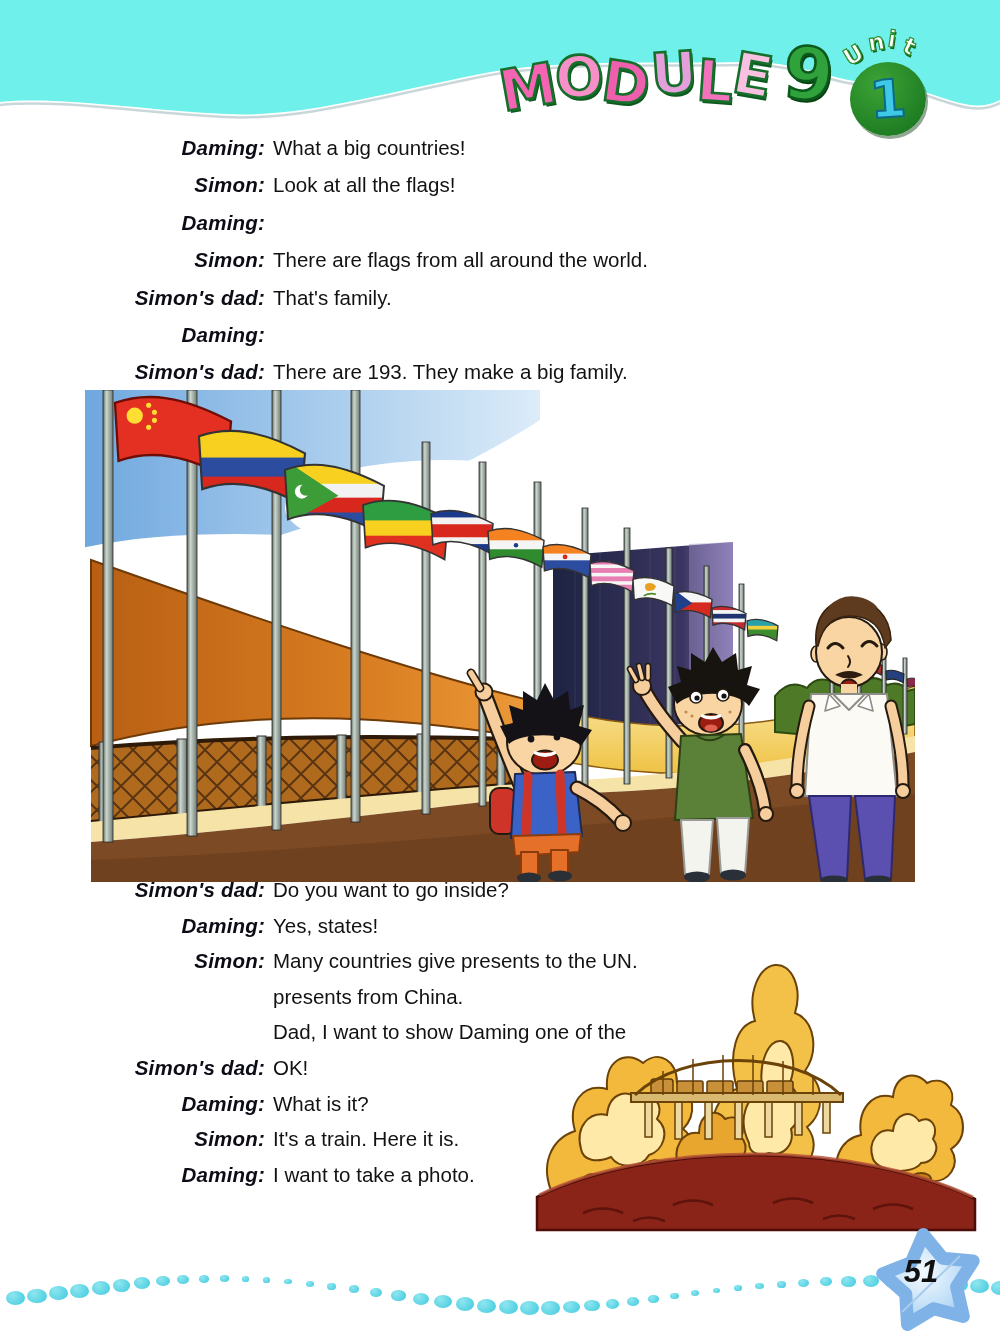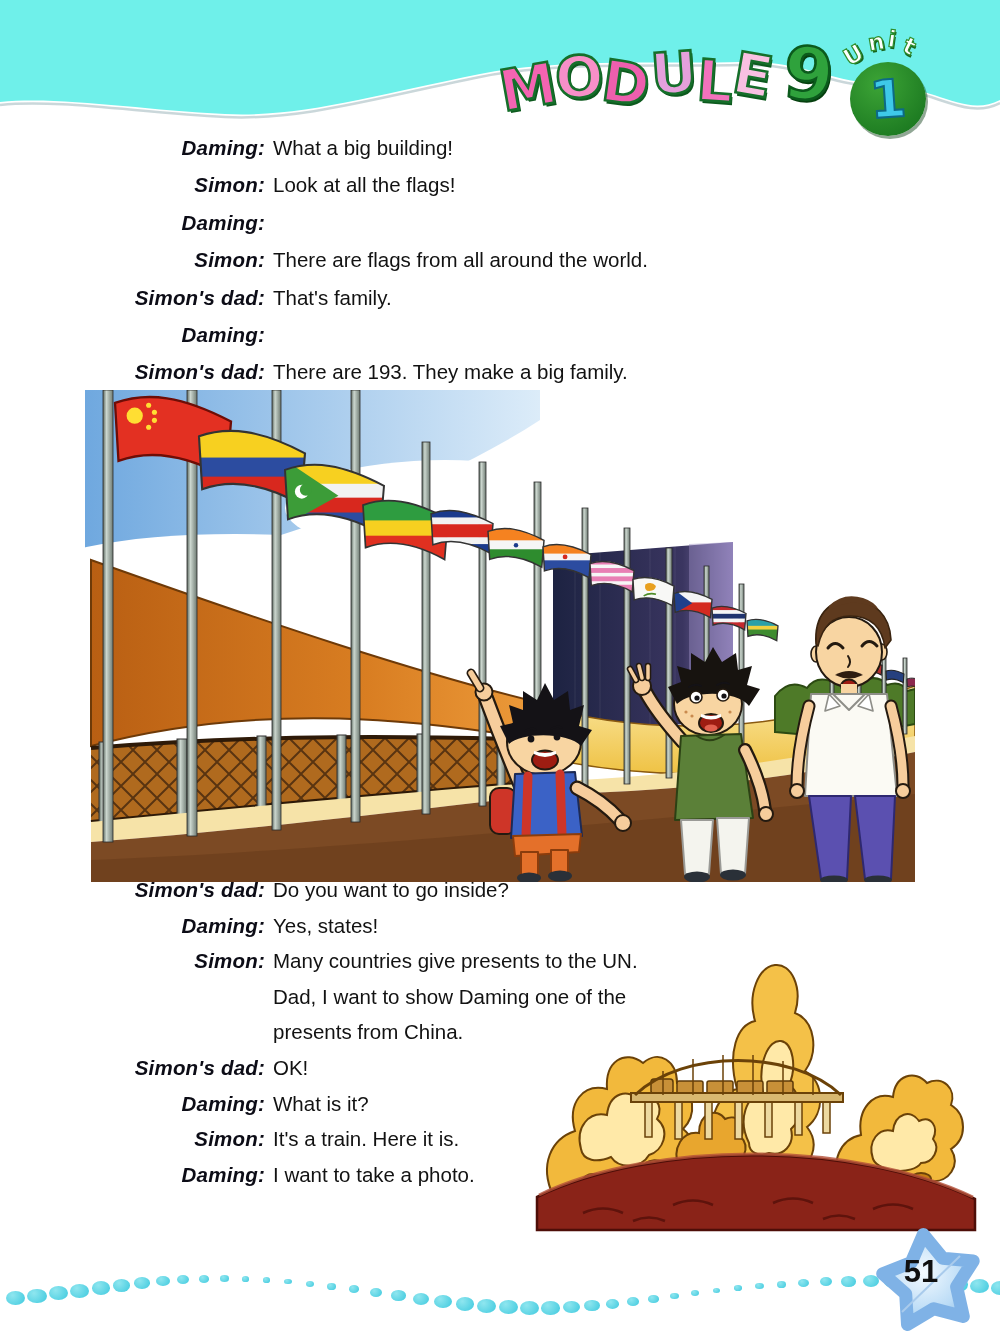--- a/index.html
+++ b/index.html
@@ -36,21 +36,21 @@
   
   figure{margin:0;padding:0;position:absolute;}
   .pic1{left:85px;top:390px;}
   .pic2{left:523px;top:943px;}
 
   
   .dots{position:absolute;left:0;top:1248px;width:1000px;height:80px;z-index:1;}
   .dot{position:absolute;border-radius:50%;}
   .page-star{position:absolute;left:866px;top:1224px;width:128px;height:114px;z-index:2;}
   .page-star .num{position:absolute;left:0;top:30px;width:110px;text-align:center;
-        font-size:31px;font-weight:bold;color:#101010;font-family:"Liberation Sans",sans-serif;}
+        font-size:31px;font-weight:bold;color:#101010;font-family:"Liberation Sans",sans-serif;font-style:italic;}
 </style>
 </head>
 <body>
 
 <div class="page">
 
   <div class="hdr">
     <svg width="1000" height="160" viewBox="0 0 1000 160">
       <path d="M0,0 H1000 V100 C965,118 935,86 880,84 C830,82 800,60 740,62 C660,64 560,58 480,74 C380,94 300,118 225,114 C140,110 60,96 0,102 Z" fill="#6ff0ea"></path>
       <path d="M0,105 C60,99 140,113 225,117 C300,121 380,97 480,77 C560,61 660,67 740,65 C800,63 830,85 880,87 C935,89 965,121 1000,103" fill="none" stroke="#9fb6bc" stroke-width="2.5" opacity="0.55"></path>
@@ -68,21 +68,21 @@
         </div>
       <div class="unit-circle">
         <span class="unit-one">1</span>
       </div>
     </div>
   </div>
 
   <section class="dialogue d1" id="d1">
       <div class="d-row">
         <span class="spk">Daming:</span>
-        <span class="txt">What a big building!</span>
+        <span class="txt">What a big countries!</span>
       </div>
       <div class="d-row">
         <span class="spk">Simon:</span>
         <span class="txt">Look at all the flags!</span>
       </div>
       <div class="d-row">
         <span class="spk">Daming:</span>
       </div>
       <div class="d-row">
         <span class="spk">Simon:</span>
@@ -403,25 +403,25 @@
       <div class="d-row">
         <span class="spk">Daming:</span>
         <span class="txt">Yes, states!</span>
       </div>
       <div class="d-row">
         <span class="spk">Simon:</span>
         <span class="txt">Many countries give presents to the UN.</span>
       </div>
       <div class="d-row">
         <span class="spk"></span>
+        <span class="txt">presents from China.</span>
+      </div>
+      <div class="d-row">
+        <span class="spk"></span>
         <span class="txt">Dad, I want to show Daming one of the</span>
-      </div>
-      <div class="d-row">
-        <span class="spk"></span>
-        <span class="txt">presents from China.</span>
       </div>
       <div class="d-row">
         <span class="spk">Simon's dad:</span>
         <span class="txt">OK!</span>
       </div>
       <div class="d-row">
         <span class="spk">Daming:</span>
         <span class="txt">What is it?</span>
       </div>
       <div class="d-row">

